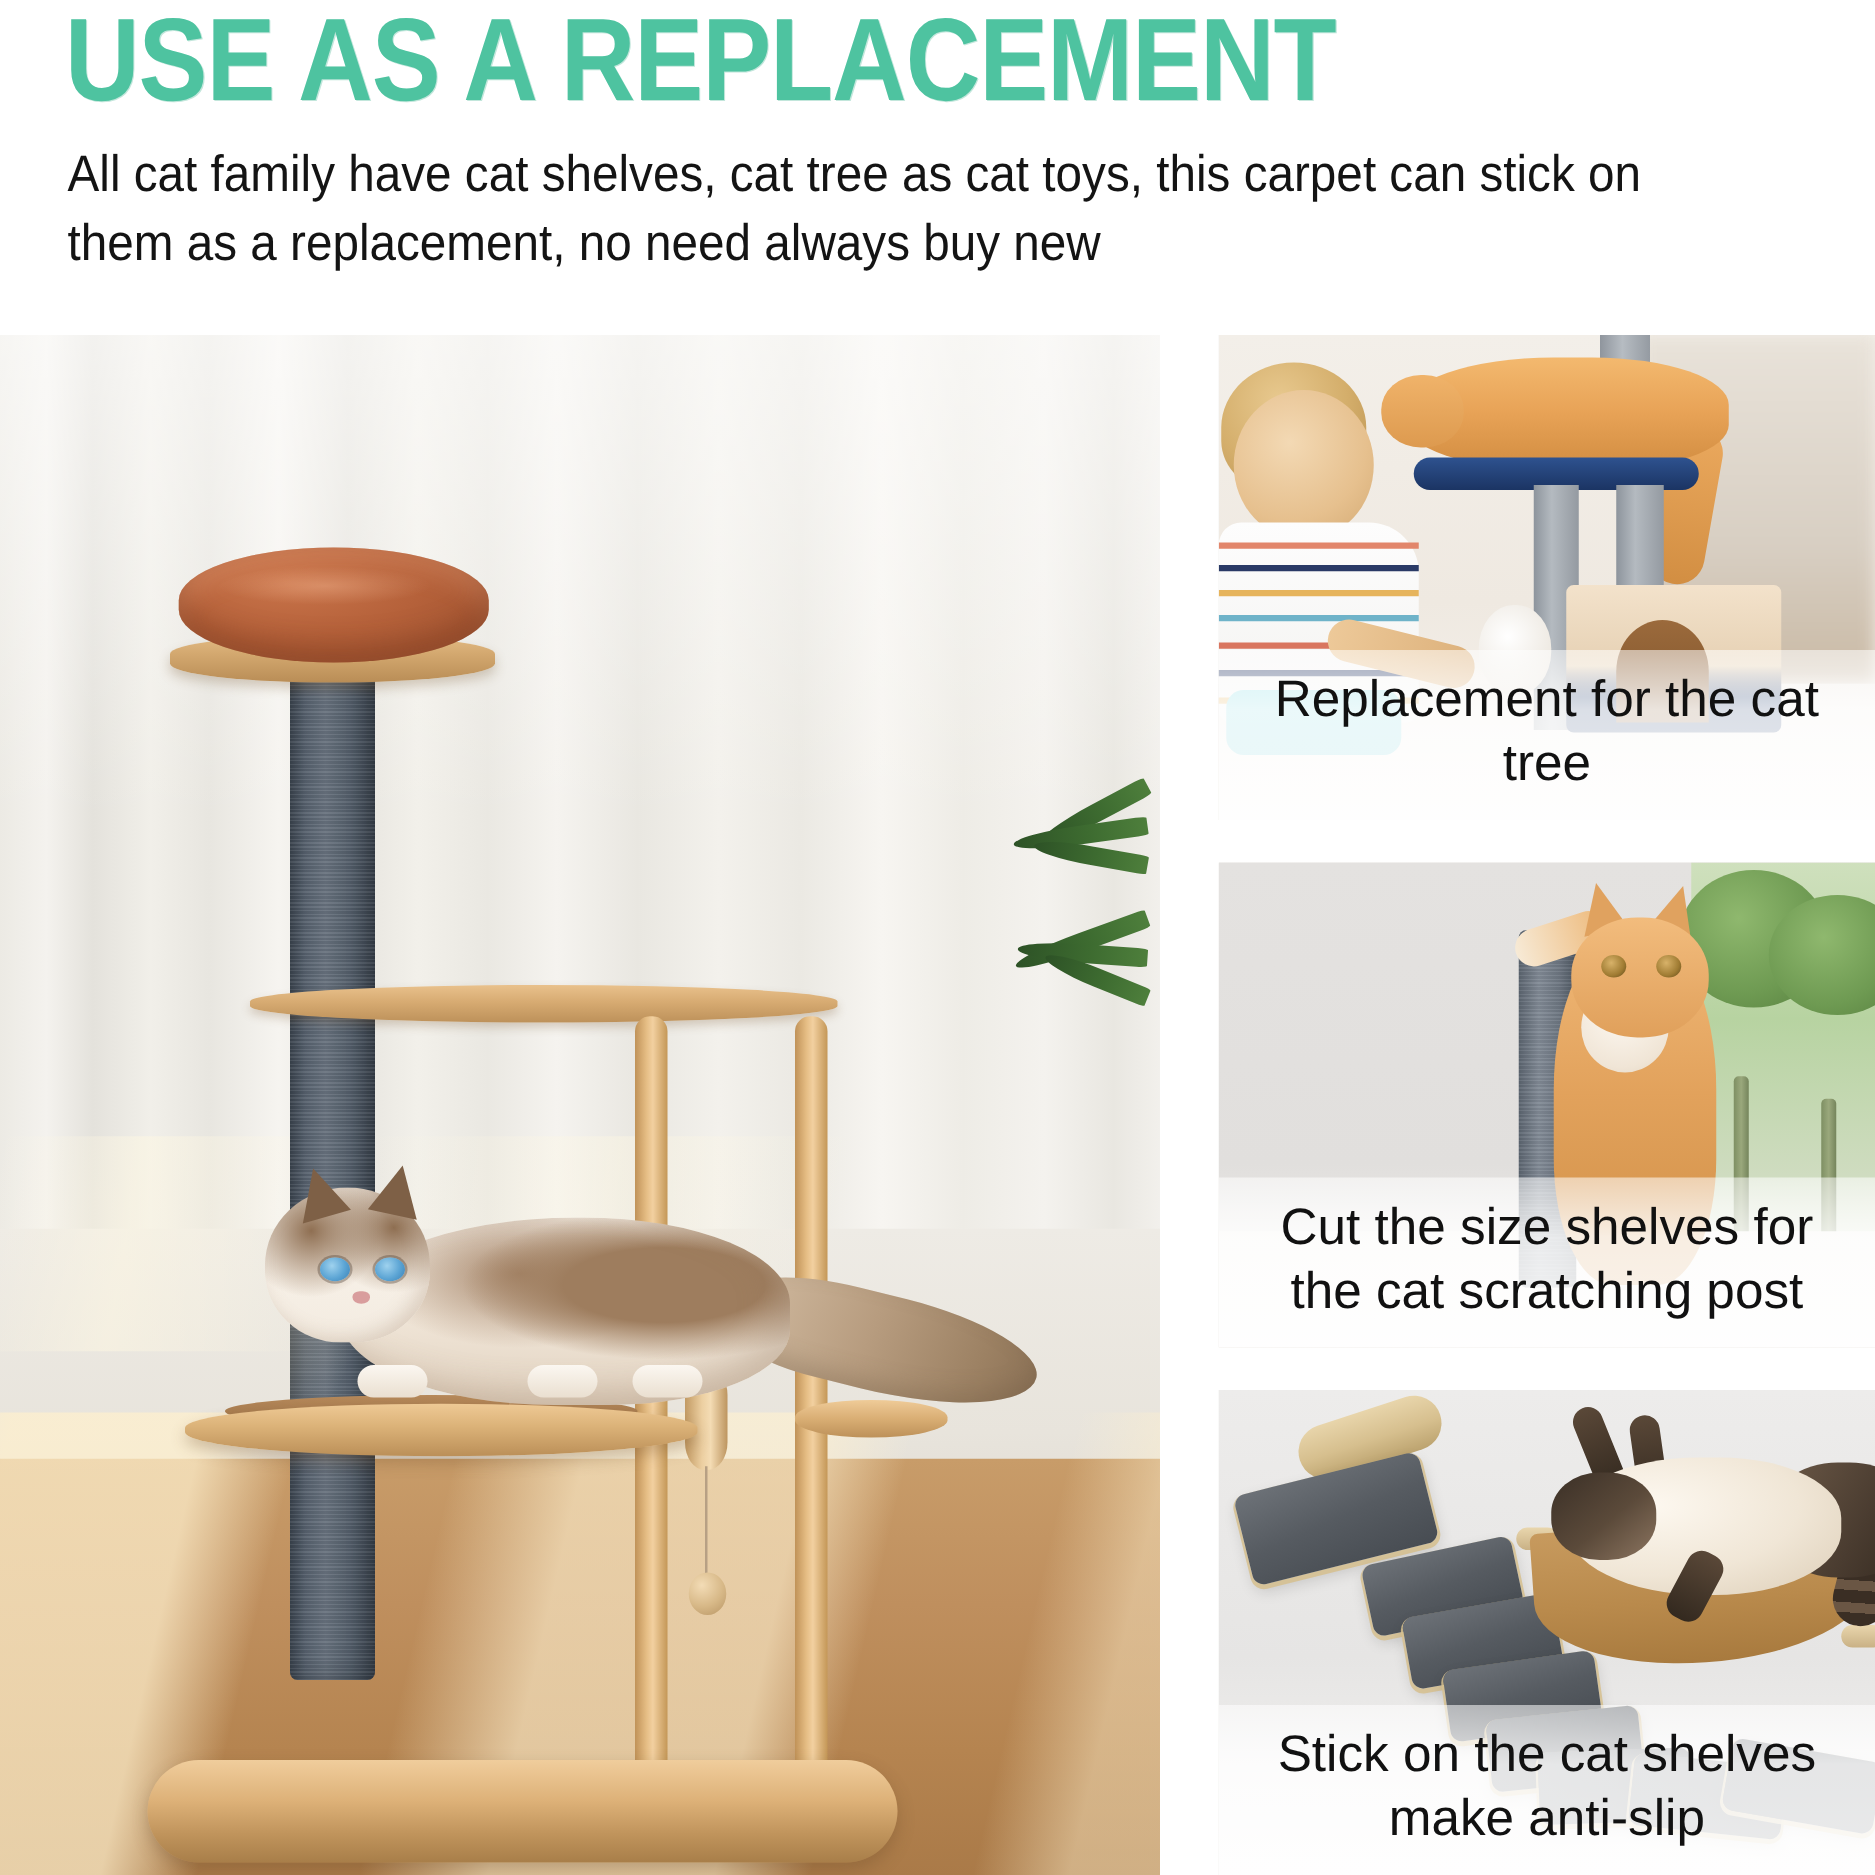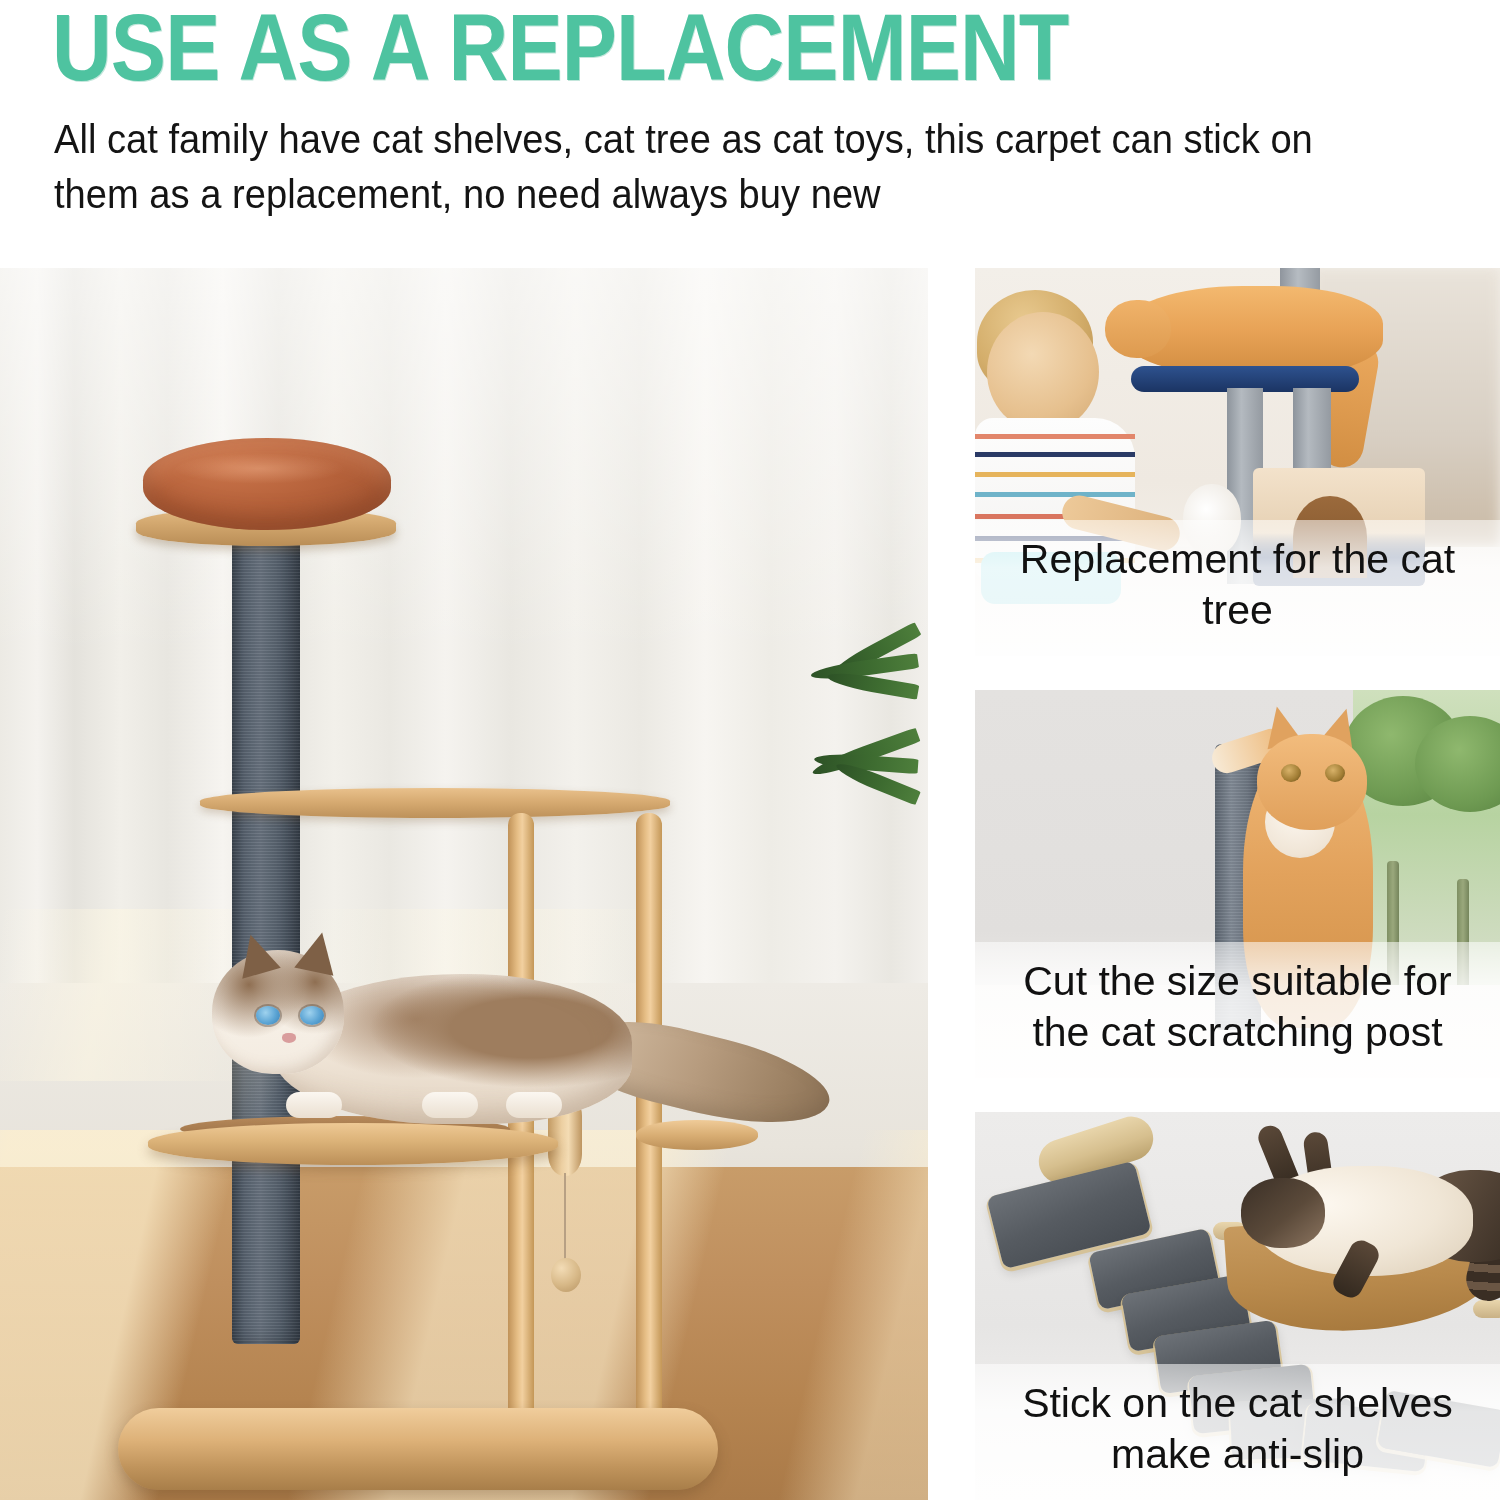--- a/index.html
+++ b/index.html
@@ -437,21 +437,21 @@
     <div class="p2-post"></div>
     <div class="p2-cat"></div>
     <div class="p2-arm"></div>
     <div class="p2-chest"></div>
     <div class="p2-ear" style="left:288px; top:16px; transform:rotate(-12deg);"></div>
     <div class="p2-ear" style="left:348px; top:18px; transform:rotate(16deg);"></div>
     <div class="p2-cathead"></div>
     <div class="p2-eye" style="left:306px;"></div>
     <div class="p2-eye" style="left:350px;"></div>
 
-    <div class="caption">Cut the size suitable for the cat scratching post</div>
+    <div class="caption">Cut the size shelves for the cat scratching post</div>
   </div>
 
   <div class="photo side" id="panel-3">
     <div class="p3-bg"></div>
     <div class="p3-dowel"></div>
 
     <div class="step" style="left:18px;  top:66px;  width:152px; height:74px; transform:rotate(-14deg);"></div>
     <div class="step" style="left:118px; top:128px; transform:rotate(-12deg);"></div>
     <div class="step" style="left:150px; top:172px; transform:rotate(-10deg);"></div>
     <div class="step" style="left:182px; top:216px; transform:rotate(-8deg);"></div>

